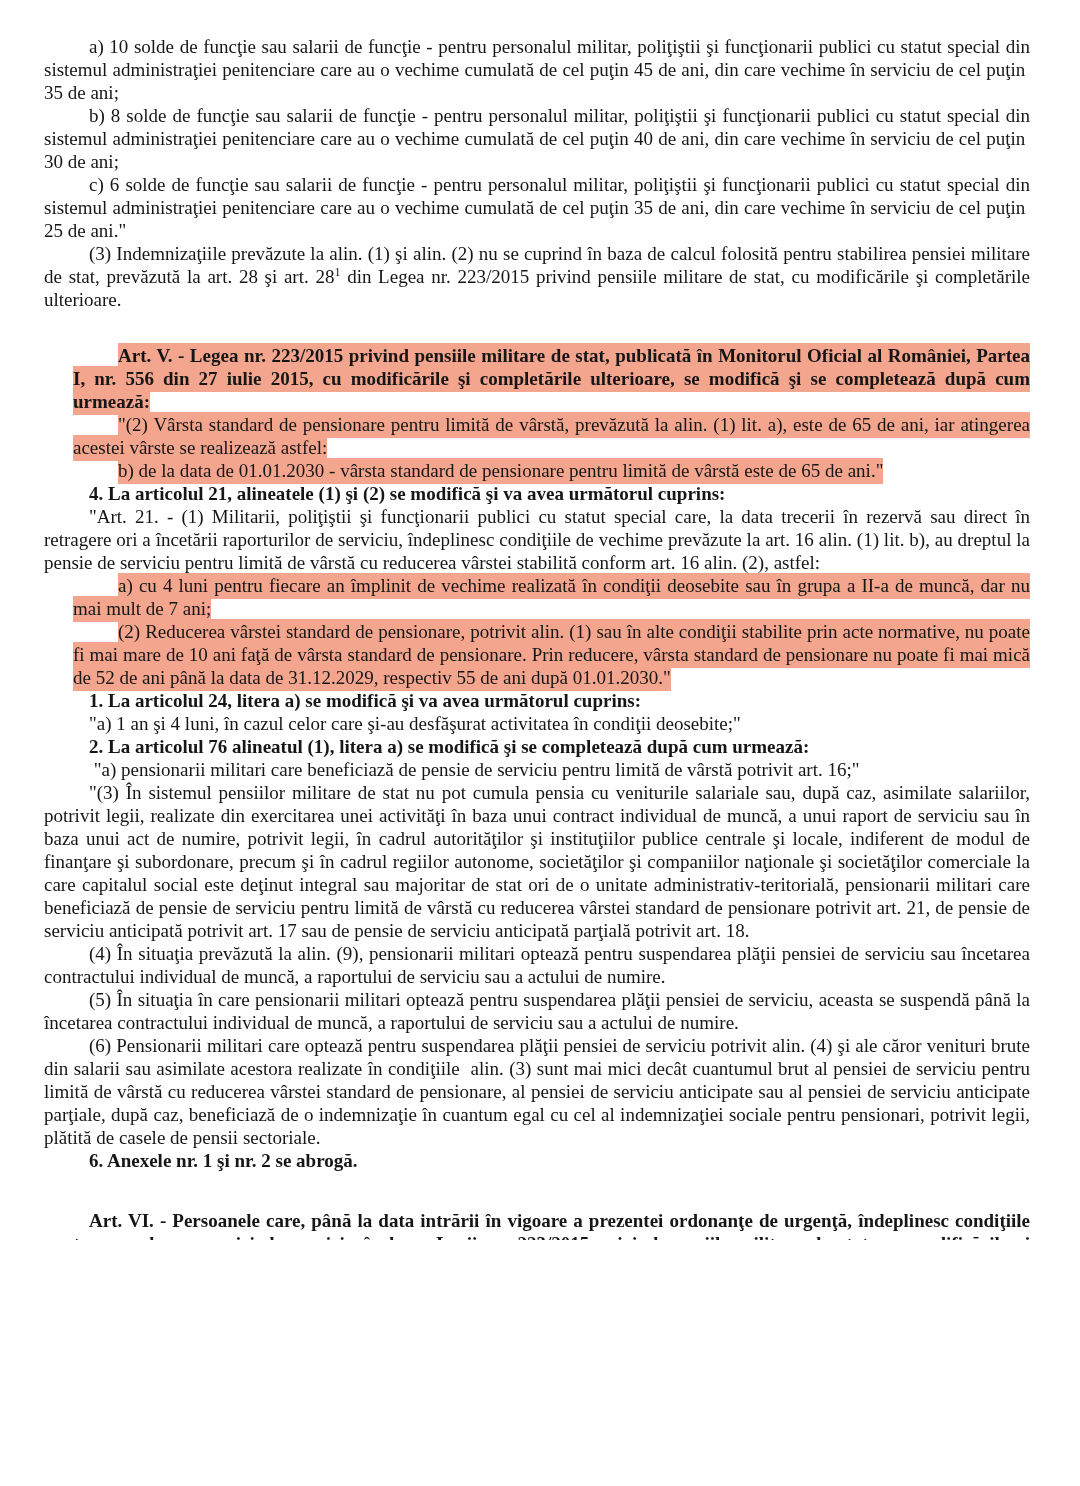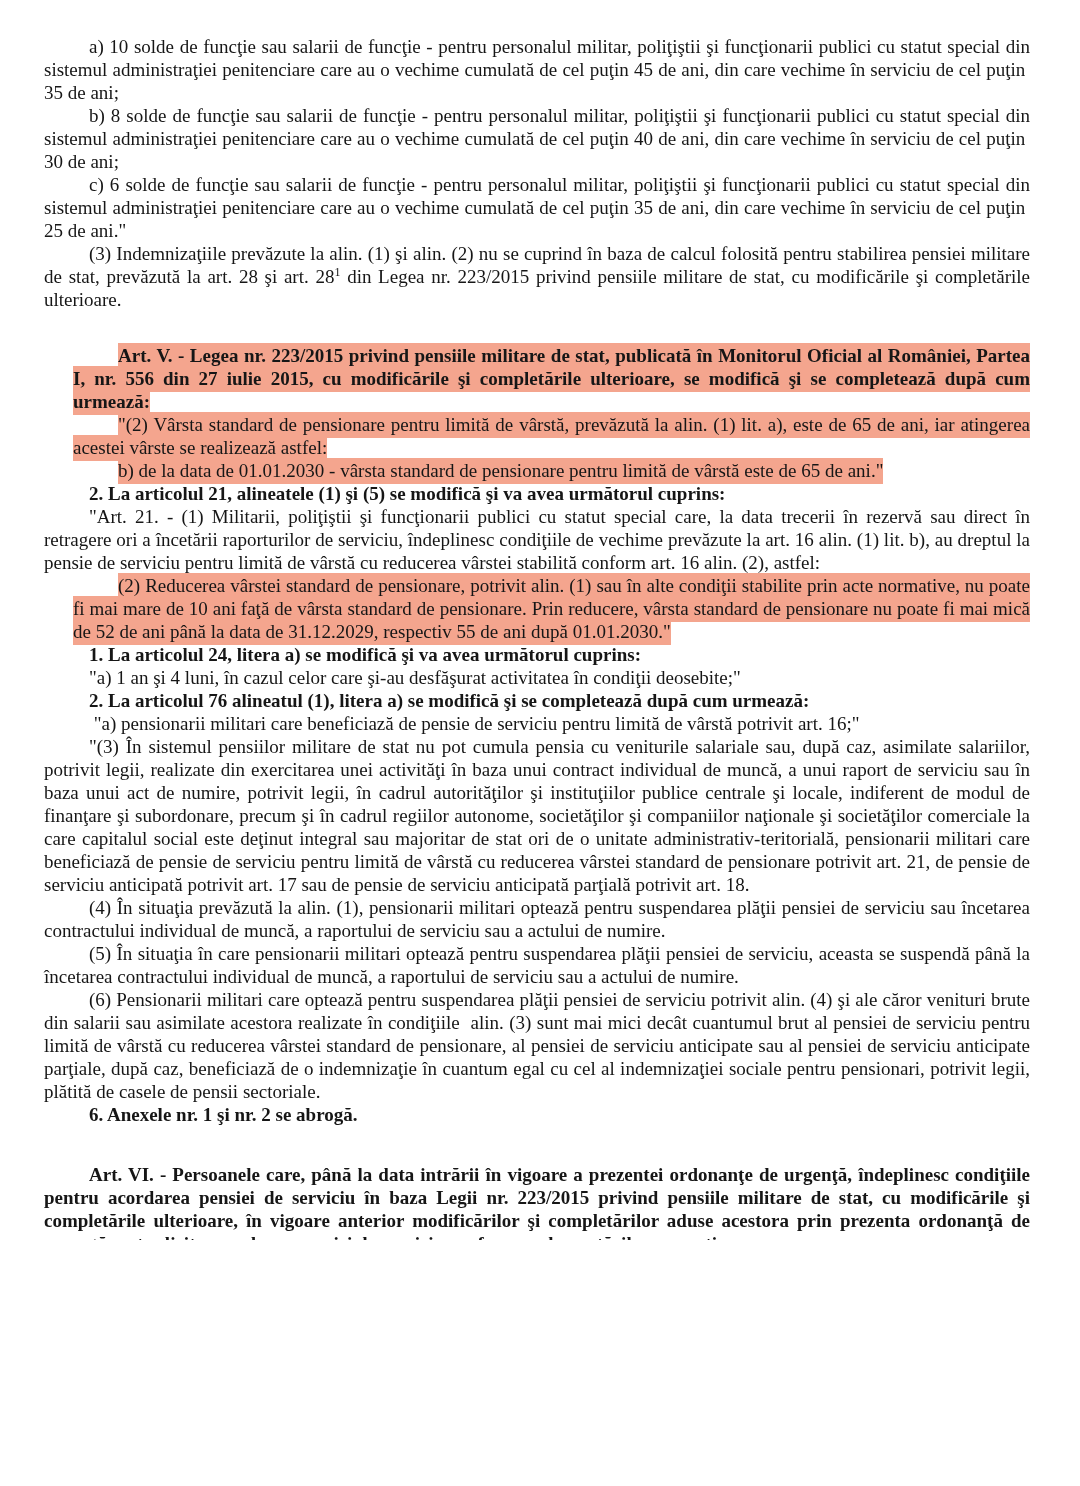--- a/index.html
+++ b/index.html
@@ -50,32 +50,33 @@
   <p>b) 8 solde de funcţie sau salarii de funcţie - pentru personalul militar, poliţiştii şi funcţionarii publici cu statut special din sistemul administraţiei penitenciare care au o vechime cumulată de cel puţin 40 de ani, din care vechime în serviciu de cel puţin&nbsp; 30 de ani;</p>
   <p>c) 6 solde de funcţie sau salarii de funcţie - pentru personalul militar, poliţiştii şi funcţionarii publici cu statut special din sistemul administraţiei penitenciare care au o vechime cumulată de cel puţin 35 de ani, din care vechime în serviciu de cel puţin&nbsp; 25 de ani."</p>
 
   <p><span>(3) Indemnizaţiile prevăzute la alin. (1) şi alin. (2) nu se cuprind în baza de calcul folosită pentru stabilirea pensiei militare de stat, prevăzută la art. 28 şi art. 28</span><sup class="fnref">1</sup><span> din Legea nr. 223/2015 privind pensiile militare de stat, cu modificările şi completările ulterioare.</span></p>
 
   <p class="b gap-art5"><span class="hl">Art. V. - Legea nr. 223/2015 privind pensiile militare de stat, publicată în Monitorul Oficial al României, Partea I, nr. 556 din 27 iulie 2015, cu modificările şi completările ulterioare, se modifică şi se completează după cum urmează:</span></p>
 
   <p><span class="hl">"(2) Vârsta standard de pensionare pentru limită de vârstă, prevăzută la alin. (1) lit. a), este de 65 de ani, iar atingerea acestei vârste se realizează astfel:</span></p>
   <p><span class="hl">b) de la data de 01.01.2030 - vârsta standard de pensionare pentru limită de vârstă este de 65 de ani."</span></p>
 
-  <p class="b">2. La articolul 21, alineatele (1) şi (5) se modifică şi va avea următorul cuprins:</p>
+  <p class="b">4. La articolul 21, alineatele (1) şi (2) se modifică şi va avea următorul cuprins:</p>
   <p>"Art. 21. - (1) Militarii, poliţiştii şi funcţionarii publici cu statut special care, la data trecerii în rezervă sau direct în retragere ori a încetării raporturilor de serviciu, îndeplinesc condiţiile de vechime prevăzute la art. 16 alin. (1) lit. b), au dreptul la pensie de serviciu pentru limită de vârstă cu reducerea vârstei stabilită conform art. 16 alin. (2), astfel:</p>
+  <p><span class="hl">a) cu 4 luni pentru fiecare an împlinit de vechime realizată în condiţii deosebite sau în grupa a II-a de muncă, dar nu mai mult de 7 ani;</span></p>
   <p><span class="hl">(2) Reducerea vârstei standard de pensionare, potrivit alin. (1) sau în alte condiţii stabilite prin acte normative, nu poate fi mai mare de 10 ani faţă de vârsta standard de pensionare. Prin reducere, vârsta standard de pensionare nu poate fi mai mică de 52 de ani până la data de 31.12.2029, respectiv 55 de ani după 01.01.2030."</span></p>
 
   <p class="b">1. La articolul 24, litera a) se modifică şi va avea următorul cuprins:</p>
   <p>"a) 1 an şi 4 luni, în cazul celor care şi-au desfăşurat activitatea în condiţii deosebite;"</p>
 
   <p class="b">2. La articolul 76 alineatul (1), litera a) se modifică şi se completează după cum urmează:</p>
   <p>&nbsp;"a) pensionarii militari care beneficiază de pensie de serviciu pentru limită de vârstă potrivit art. 16;"</p>
 
   <p>"(3) În sistemul pensiilor militare de stat nu pot cumula pensia cu veniturile salariale sau, după caz, asimilate salariilor, potrivit legii, realizate din exercitarea unei activităţi în baza unui contract individual de muncă, a unui raport de serviciu sau în baza unui act de numire, potrivit legii, în cadrul autorităţilor şi instituţiilor publice centrale şi locale, indiferent de modul de finanţare şi subordonare, precum şi în cadrul regiilor autonome, societăţilor şi companiilor naţionale şi societăţilor comerciale la care capitalul social este deţinut integral sau majoritar de stat ori de o unitate administrativ-teritorială, pensionarii militari care beneficiază de pensie de serviciu pentru limită de vârstă cu reducerea vârstei standard de pensionare potrivit art. 21, de pensie de serviciu anticipată potrivit art. 17 sau de pensie de serviciu anticipată parţială potrivit art. 18.</p>
-  <p>(4) În situaţia prevăzută la alin. (1), pensionarii militari optează pentru suspendarea plăţii pensiei de serviciu sau încetarea contractului individual de muncă, a raportului de serviciu sau a actului de numire.</p>
+  <p>(4) În situaţia prevăzută la alin. (9), pensionarii militari optează pentru suspendarea plăţii pensiei de serviciu sau încetarea contractului individual de muncă, a raportului de serviciu sau a actului de numire.</p>
   <p>(5) În situaţia în care pensionarii militari optează pentru suspendarea plăţii pensiei de serviciu, aceasta se suspendă până la încetarea contractului individual de muncă, a raportului de serviciu sau a actului de numire.</p>
   <p>(6) Pensionarii militari care optează pentru suspendarea plăţii pensiei de serviciu potrivit alin. (4) şi ale căror venituri brute din salarii sau asimilate acestora realizate în condiţiile&nbsp; alin. (3) sunt mai mici decât cuantumul brut al pensiei de serviciu pentru limită de vârstă cu reducerea vârstei standard de pensionare, al pensiei de serviciu anticipate sau al pensiei de serviciu anticipate parţiale, după caz, beneficiază de o indemnizaţie în cuantum egal cu cel al indemnizaţiei sociale pentru pensionari, potrivit legii, plătită de casele de pensii sectoriale.</p>
 
   <p class="b">6. Anexele nr. 1 şi nr. 2 se abrogă.</p>
 
   <p class="b gap-art6">Art. VI. - Persoanele care, până la data intrării în vigoare a prezentei ordonanţe de urgenţă, îndeplinesc condiţiile pentru acordarea pensiei de serviciu în baza Legii nr. 223/2015 privind pensiile militare de stat, cu modificările şi completările ulterioare, în vigoare anterior modificărilor şi completărilor aduse acestora prin prezenta ordonanţă de urgenţă, pot solicita acordarea pensiei de serviciu conform reglementărilor respective.</p>
 
 </div>
 
 </body></html>

